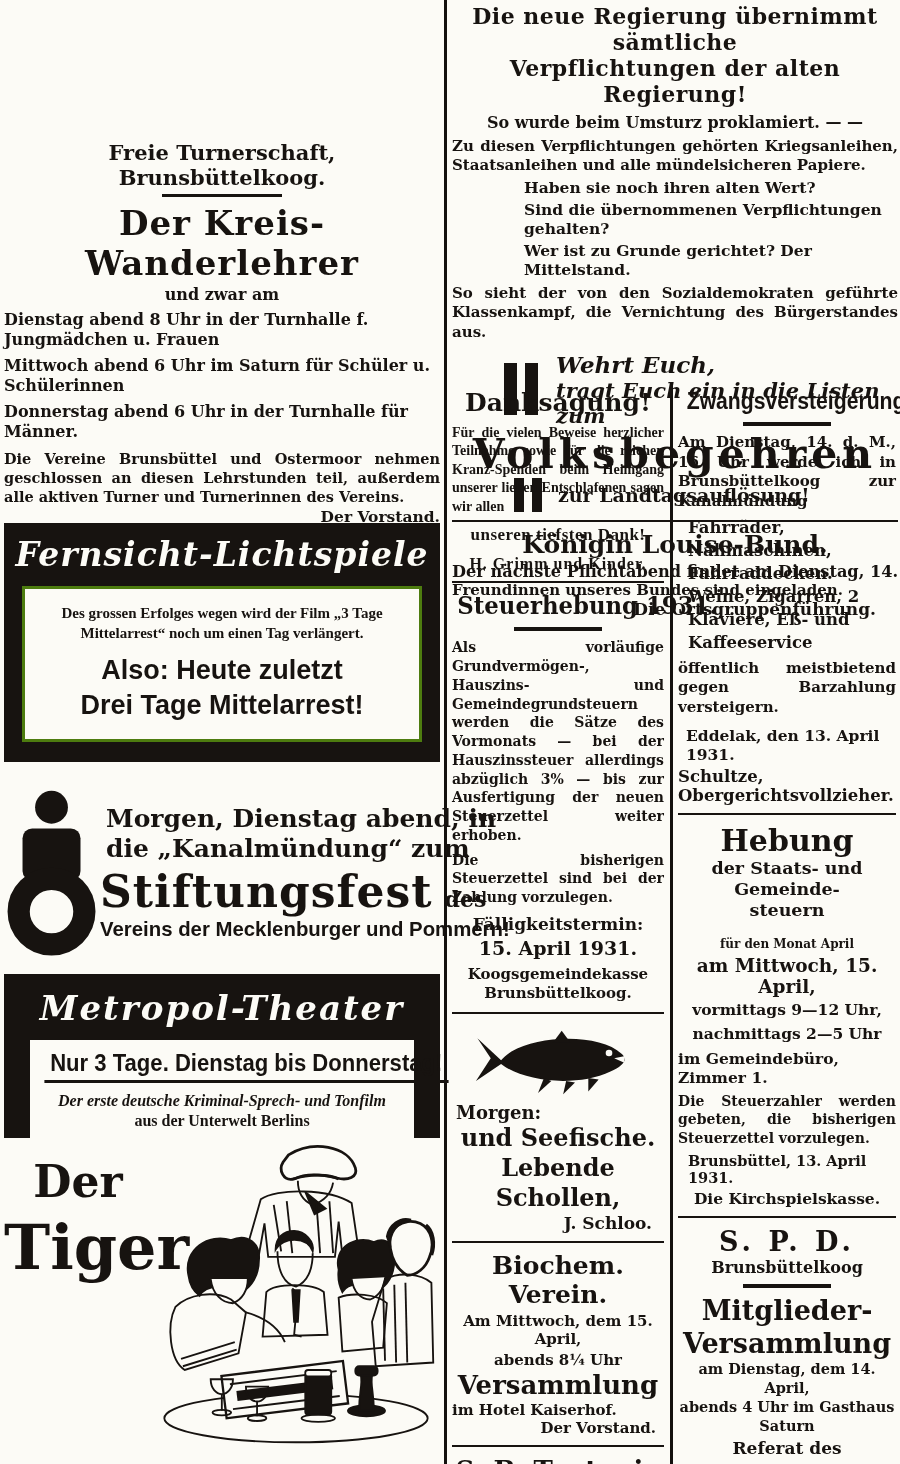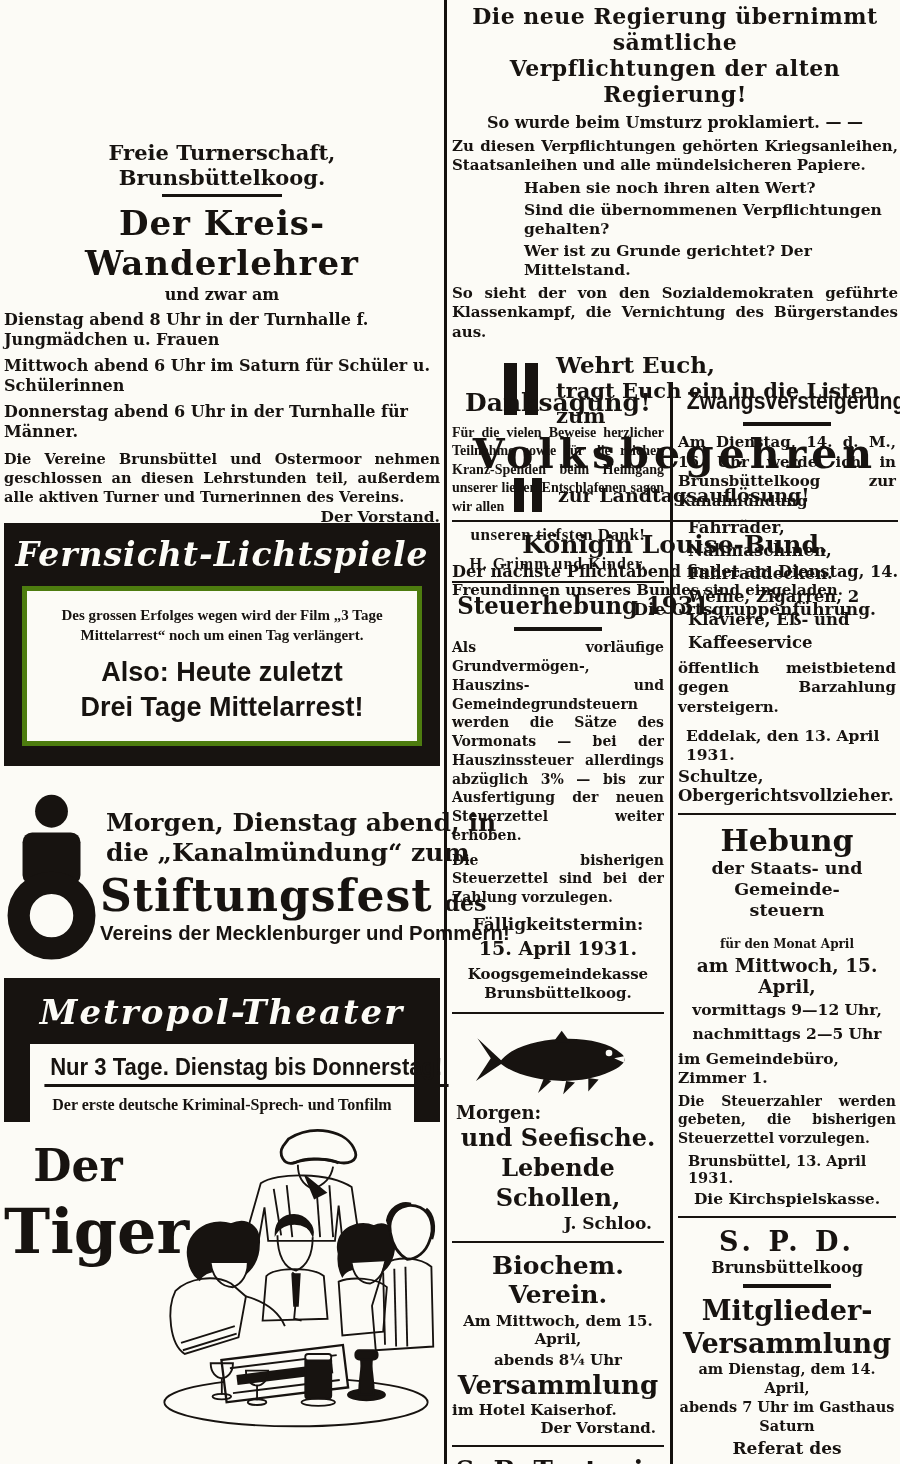--- a/index.html
+++ b/index.html
@@ -28,54 +28,54 @@
   .turn-sub { font-size:19px; margin-top:8px; }
   .turn-zwar { font-size:16px; margin-top:2px; }
   .turn-sched { font-size:16px; text-align:left; margin-top:6px; line-height:1.25; }
   .turn-body { font-size:14.5px; text-align:justify; line-height:1.3; margin:8px 0 0; }
   .turn-sig { float:right; font-size:15.5px; }
 
   .licht { margin-top:16px; }
   .licht-banner { background:#171310; text-align:center; padding:12px 4px 8px; }
   .licht-title { color:#fcfbf6; font-size:33px; font-style:italic; letter-spacing:1px; }
   .licht-frame { background:#171310; padding:4px 18px 20px; }
-  .licht-inner { background:#fcfbf6; border:5px solid #4d7c0f; padding:14px 12px 18px; text-align:center; }
+  .licht-inner { background:#fcfbf6; border:3px solid #4d7c0f; padding:14px 12px 18px; text-align:center; }
   .licht-l1 { font-size:15px; line-height:1.35; margin:0 8px; }
   .licht-l2 { font-size:27px; margin-top:12px; }
   .licht-l3 { font-size:27px; margin-top:4px; }
 
   .stift { margin-top:14px; display:flex; align-items:center; padding:10px 0 8px; }
   .stift-icon { flex:0 0 96px; }
   .stift-text { flex:1; }
   .stift-l12 { font-size:25px; line-height:1.2; padding-left:6px; }
   .stift-trow { display:flex; align-items:baseline; margin-top:2px; }
   .stift-title { font-size:44px; letter-spacing:1px; }
   .stift-des { font-size:22px; margin-left:12px; }
   .stift-l3 { font-size:21px; transform:scaleX(0.97); transform-origin:left; white-space:nowrap; }
 
   .met { margin-top:8px; }
   .met-banner { background:#171310; text-align:center; padding:14px 12px 12px; }
   .met-banner span { color:#fcfbf6; font-size:34px; font-style:italic; letter-spacing:2px; }
   .met-frame { border-left:26px solid #171310; border-right:26px solid #171310; padding:10px 6px 8px; }
   .met-l1 { font-size:23px; width:fit-content; margin:0 auto; padding:0 6px 3px; border-bottom:3px solid #171310; white-space:nowrap; transform:scaleX(0.96); transform-origin:center; }
-  .met-l2 { font-size:16px; text-align:center; margin-top:9px; }
+  .met-l2 { font-size:16px; text-align:center; margin-top:9px;font-style:italic; }
   .met-l3 { font-size:16px; text-align:center; margin-top:2px; }
   .met-scene { display:flex; margin-top:2px; }
   .met-title-col { width:148px; padding-top:16px; text-align:center; }
   .met-der { font-size:44px; }
   .met-tiger { font-size:62px; margin-top:4px; }
   .met-illu { flex:1; height:306px; }
 
   
   .top-span { position:absolute; left:452px; top:4px; width:446px; }
   .reg-title { font-size:22px; text-align:center; line-height:1.18; letter-spacing:0.5px; }
   .reg-c { font-size:16px; text-align:center; margin-top:5px; }
   .reg-p { font-size:15px; text-align:justify; line-height:1.28; margin:5px 0 0; }
   .reg-q { font-size:15.5px; margin-left:72px; margin-top:3px; }
-  .reg-appeal { display:flex; align-items:center; gap:18px; margin:9px 0 0 52px; }
+  .reg-appeal { display:flex; align-items:center; gap:18px; margin:9px 0 0 52px;font-style:italic; }
   .appeal1 { font-size:23px; }
   .appeal2 { font-size:21px; }
   .reg-big { font-size:41px; letter-spacing:5px; text-align:center; white-space:nowrap; margin-top:2px; }
   .reg-a3 { display:flex; align-items:center; gap:16px; margin-left:62px; font-size:19px; }
   .bars { display:inline-flex; gap:8px; }
   .bars i { width:13px; height:52px; background:#171310; display:block; }
   .bars.small i { width:10px; height:34px; }
   .lou-title { font-size:25px; text-align:center; margin-top:2px; }
   .lou-l1 { font-size:16.5px; margin-top:3px; white-space:nowrap; transform:scaleX(0.98); transform-origin:left; }
   .lou-l2 { font-size:15px; }
@@ -182,20 +182,21 @@
       </div>
     </section>
 
     <section class="met">
       <div class="met-banner">
         <span class="fr">Metropol-Theater</span>
       </div>
       <div class="met-frame">
         <div class="met-l1 gro">Nur 3 Tage.  Dienstag bis Donnerstag!</div>
         <div class="met-l2 anb">Der erste deutsche Kriminal-Sprech- und Tonfilm</div>
+        <div class="met-l3 anb">aus der Unterwelt Berlins</div>
       </div>
       <div class="met-scene">
         <div class="met-title-col fr">
           <div class="met-der">Der</div>
           <div class="met-tiger">Tiger.</div>
         </div>
         <svg class="met-illu" viewBox="0 0 300 330">
           <g stroke="#171310" fill="none" stroke-width="2">
 
             <ellipse cx="150" cy="300" rx="142" ry="26"></ellipse>
@@ -392,21 +393,21 @@
 
     <div class="hrule"></div>
 
     <section>
       <div class="spd-title fr">S. P. D.</div>
       <div class="spd-sub fr">Brunsbüttelkoog</div>
       <div class="shortrule"></div>
       <div class="spd-m fr">Mitglieder-</div>
       <div class="spd-m fr">Versammlung</div>
       <div class="spd-l fr">am Dienstag, dem 14. April,</div>
-      <div class="spd-l fr">abends 7 Uhr im Gasthaus Saturn</div>
+      <div class="spd-l fr">abends 4 Uhr im Gasthaus Saturn</div>
       <div class="spd-ref fr">Referat des</div>
       <div class="spd-ref fr">Genossen Hansen.</div>
 
     </section>
 
   </div>
 
 </div>
 
 </body></html>

